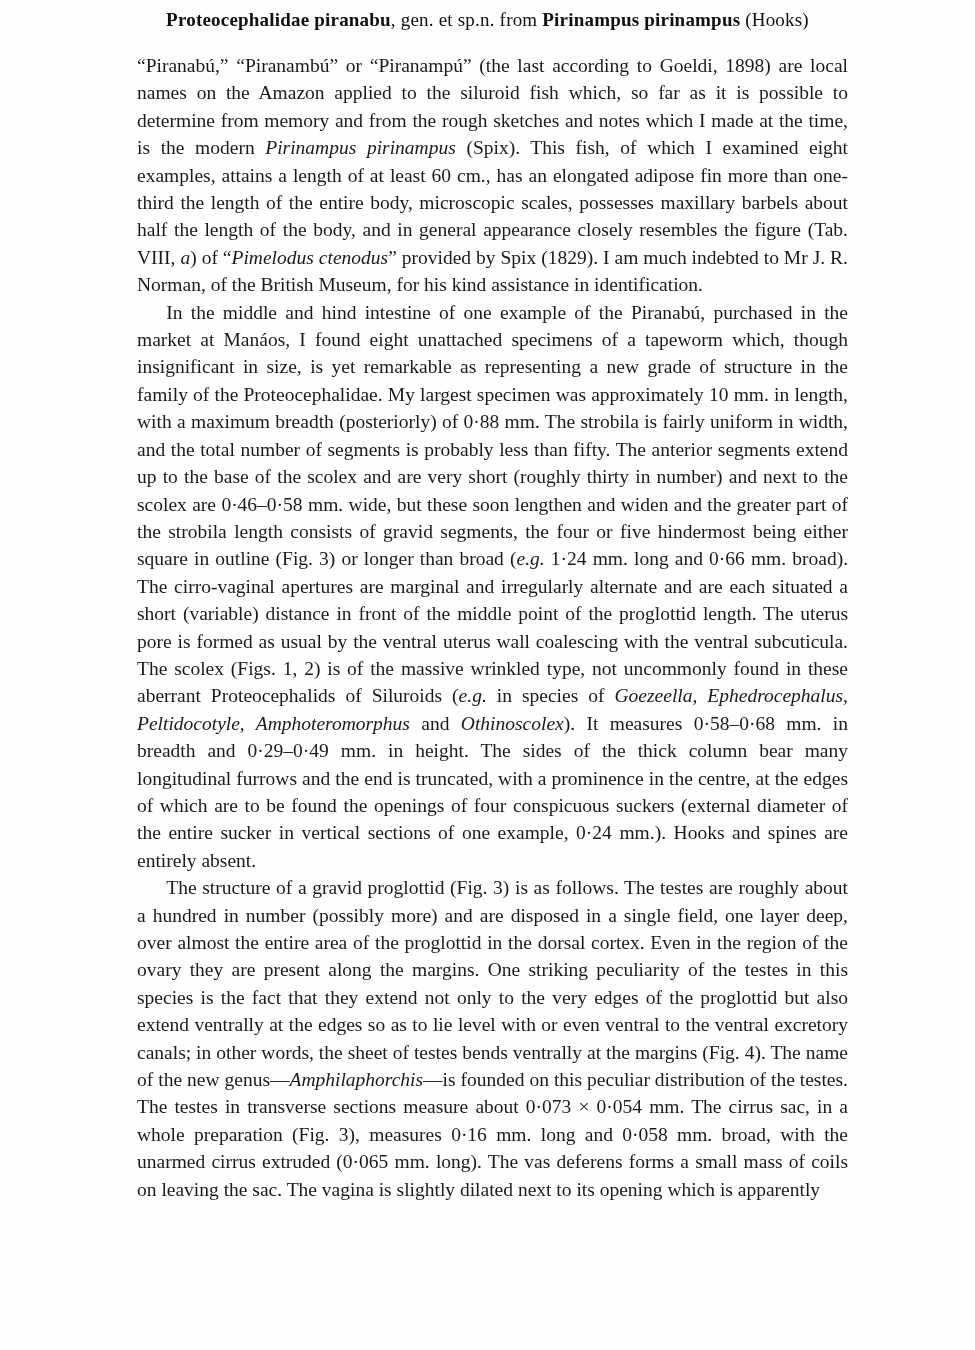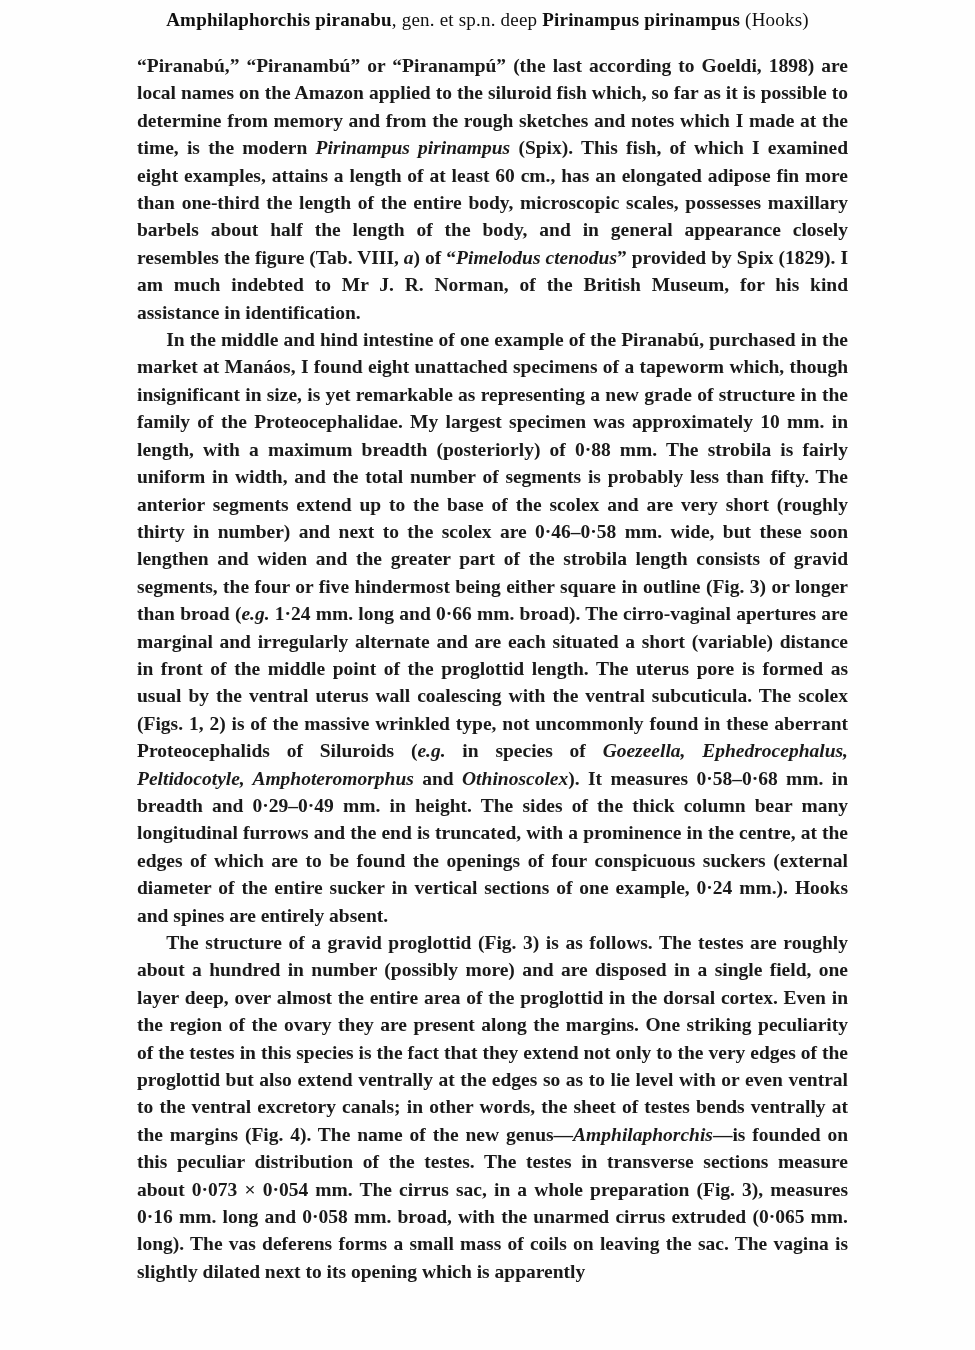--- a/index.html
+++ b/index.html
@@ -22,31 +22,30 @@
     }
     .title .run-bold { font-weight: 700; }
     .article-body {
       margin-top: 21px;
       padding-left: 137px;
       padding-right: 127px;
       text-align: justify;
       font-size: 19.5px;
       line-height: 27.4px;
       color: #1a1a1a;
-      font-weight: bold;
     }
     .article-body p { margin: 0; }
     .article-body p.indent { text-indent: 1.5em; }
     .run-italic { font-style: italic; }
     .run-bold { font-weight: 700; }
   </style>
 </head>
 <body>
 
 <div class="page">
-  <div class="title"><span class="run-bold">Amphilaphorchis piranabu</span><span>, gen. et sp.n. deep </span><span class="run-bold">Pirinampus pirinampus</span><span> (Hooks)</span></div>
+  <div class="title"><span class="run-bold">Proteocephalidae piranabu</span><span>, gen. et sp.n. from </span><span class="run-bold">Pirinampus pirinampus</span><span> (Hooks)</span></div>
 
   <div class="article-body">
     <p><span>“Piranabú,” “Piranambú” or “Piranampú” (the last according to Goeldi, 1898) are local names on the Amazon applied to the siluroid fish which, so far as it is possible to determine from memory and from the rough sketches and notes which I made at the time, is the modern </span><span class="run-italic">Pirinampus pirinampus</span><span> (Spix). This fish, of which I examined eight examples, attains a length of at least 60 cm., has an elongated adipose fin more than one-third the length of the entire body, microscopic scales, possesses maxillary barbels about half the length of the body, and in general appearance closely resembles the figure (Tab. VIII, </span><span class="run-italic">a</span><span>) of “</span><span class="run-italic">Pimelodus ctenodus</span><span>” provided by Spix (1829). I am much indebted to Mr J. R. Norman, of the British Museum, for his kind assistance in identification.</span></p>
     <p class="indent"><span>In the middle and hind intestine of one example of the Piranabú, purchased in the market at Manáos, I found eight unattached specimens of a tapeworm which, though insignificant in size, is yet remarkable as representing a new grade of structure in the family of the Proteocephalidae. My largest specimen was approximately 10 mm. in length, with a maximum breadth (posteriorly) of 0·88 mm. The strobila is fairly uniform in width, and the total number of segments is probably less than fifty. The anterior segments extend up to the base of the scolex and are very short (roughly thirty in number) and next to the scolex are 0·46–0·58 mm. wide, but these soon lengthen and widen and the greater part of the strobila length consists of gravid segments, the four or five hindermost being either square in outline (Fig. 3) or longer than broad (</span><span class="run-italic">e.g.</span><span> 1·24 mm. long and 0·66 mm. broad). The cirro-vaginal apertures are marginal and irregularly alternate and are each situated a short (variable) distance in front of the middle point of the proglottid length. The uterus pore is formed as usual by the ventral uterus wall coalescing with the ventral subcuticula. The scolex (Figs. 1, 2) is of the massive wrinkled type, not uncommonly found in these aberrant Proteocephalids of Siluroids (</span><span class="run-italic">e.g.</span><span> in species of </span><span class="run-italic">Goezeella, Ephedrocephalus, Peltidocotyle, Amphoteromorphus</span><span> and </span><span class="run-italic">Othinoscolex</span><span>). It measures 0·58–0·68 mm. in breadth and 0·29–0·49 mm. in height. The sides of the thick column bear many longitudinal furrows and the end is truncated, with a prominence in the centre, at the edges of which are to be found the openings of four conspicuous suckers (external diameter of the entire sucker in vertical sections of one example, 0·24 mm.). Hooks and spines are entirely absent.</span></p>
     <p class="indent"><span>The structure of a gravid proglottid (Fig. 3) is as follows. The testes are roughly about a hundred in number (possibly more) and are disposed in a single field, one layer deep, over almost the entire area of the proglottid in the dorsal cortex. Even in the region of the ovary they are present along the margins. One striking peculiarity of the testes in this species is the fact that they extend not only to the very edges of the proglottid but also extend ventrally at the edges so as to lie level with or even ventral to the ventral excretory canals; in other words, the sheet of testes bends ventrally at the margins (Fig. 4). The name of the new genus—</span><span class="run-italic">Amphilaphorchis</span><span>—is founded on this peculiar distribution of the testes. The testes in transverse sections measure about 0·073 × 0·054 mm. The cirrus sac, in a whole preparation (Fig. 3), measures 0·16 mm. long and 0·058 mm. broad, with the unarmed cirrus extruded (0·065 mm. long). The vas deferens forms a small mass of coils on leaving the sac. The vagina is slightly dilated next to its opening which is apparently</span></p>
   </div>
 </div>
 
 </body></html>

